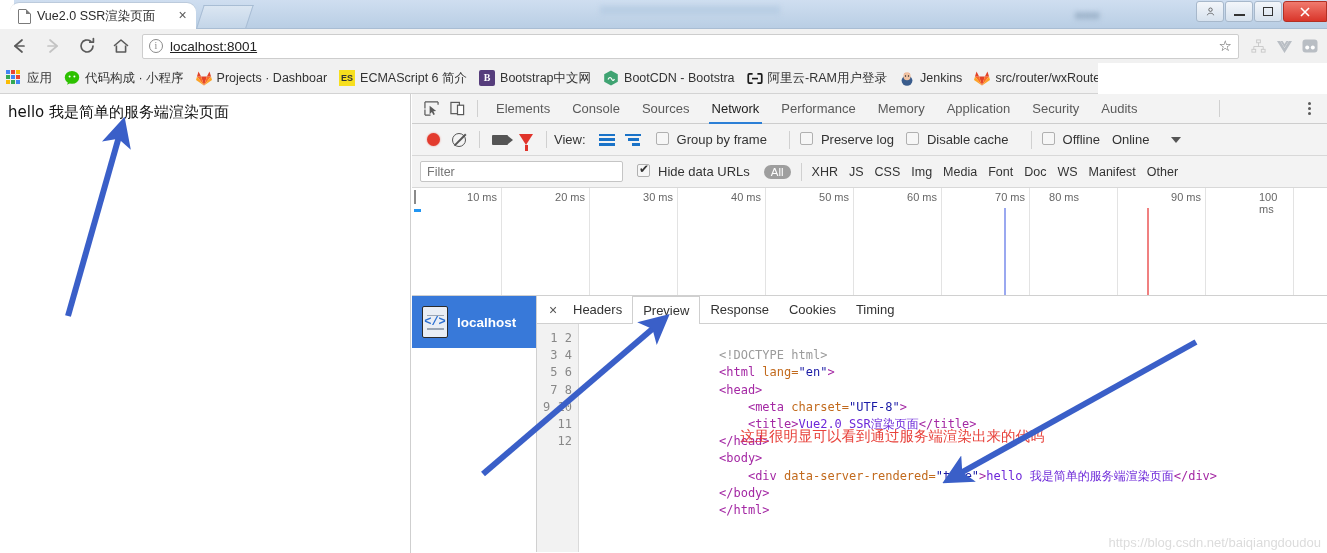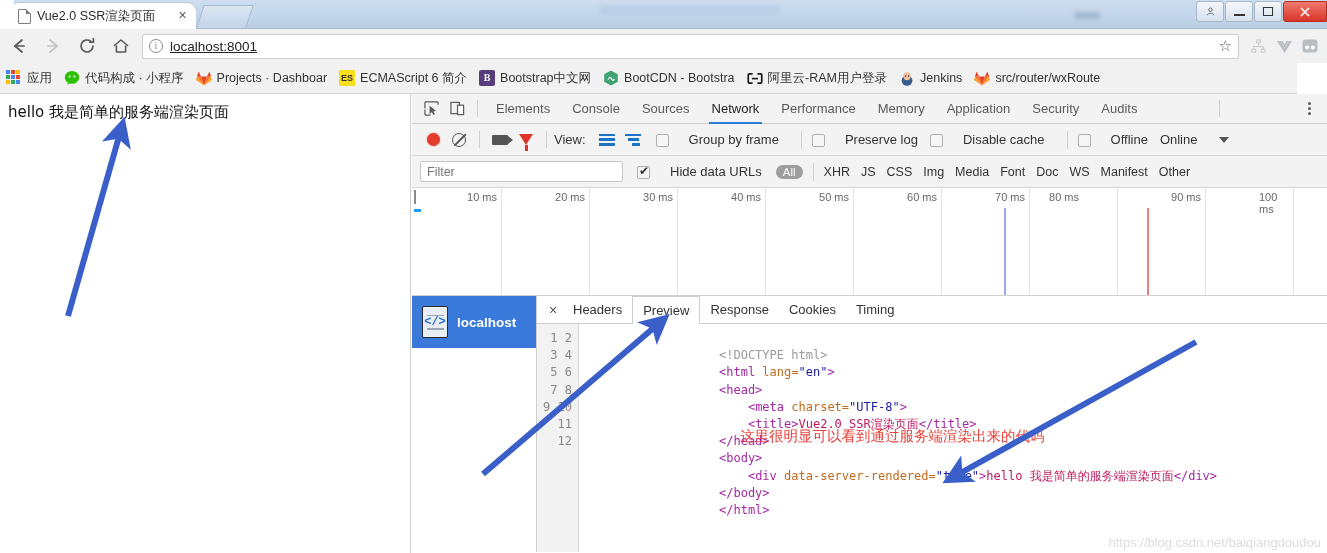--- a/index.html
+++ b/index.html
@@ -100,21 +100,21 @@
     color:#8a8a8a; font-size:10px; line-height:12px; text-align:center;
     font-family:"Liberation Serif", serif; flex:none; margin-right:7px;
   }
   .omni-url{ font-size:13.5px; color:#222; white-space:nowrap;text-decoration:underline; }
   .omni-star{ margin-left:auto; color:#5a5a5a; font-size:15px; }
   .ext-icons{ display:flex; align-items:center; padding-right:4px; }
   .ext-icon{ width:26px; height:26px; display:flex; align-items:center; justify-content:center; }
 
   
   .bookmarks{
-    position:absolute; left:0; top:63px; width:1297px; height:31px;
+    position:absolute; left:0; top:63px; width:1098px; height:31px;
     background:#f1f1f1; border-bottom:1px solid #d3d3d3;
     display:flex; align-items:center; overflow:hidden;
   }
   .bm{
     display:flex; align-items:center; height:31px; padding:0 6px;
     font-size:12.5px; color:#333; white-space:nowrap; flex:none;
   }
   .bm .bmlabel{ margin-left:5px; }
   .bm-ico{ width:16px; height:16px; flex:none; display:flex; align-items:center; justify-content:center; }
   .apps-grid{ width:16px; height:16px; display:grid; grid-template-columns:repeat(3,4px); grid-template-rows:repeat(3,4px); gap:1px; }
@@ -176,21 +176,21 @@
   .viewwf i:nth-child(1){ width:16px; margin-left:0;}
   .viewwf i:nth-child(2){ width:11px; margin-left:3px;}
   .viewwf i:nth-child(3){ width:8px; margin-left:7px;}
   .cbx{
     width:13px; height:13px; border:1px solid #b0b0b0; background:#f6f6f6; border-radius:2px;
     display:inline-block; vertical-align:middle; position:relative; flex:none;
   }
   .cbx.on:after{
     content:"✔"; position:absolute; left:1px; top:-3px; font-size:12px; color:#333;
   }
-  .tb-item{ display:flex; align-items:flex-end; gap:20px; margin-right:12px; white-space:nowrap; }
+  .tb-item{ display:flex; align-items:flex-start; gap:8px; margin-right:12px; white-space:nowrap; }
   .tb-sep{ width:1px; height:18px; background:#d0d0d0; margin:0 10px; }
   .caret{ width:0;height:0;border-style:solid;border-width:6px 5px 0 5px;border-color:#555 transparent transparent transparent; }
 
   .dt-filterbar{
     height:32px; background:#f3f3f3; border-bottom:1px solid #d8d8d8;
     display:flex; align-items:center; padding-left:8px; font-size:13px; color:#333;
   }
   .filter-input{
     width:203px; height:21px; border:1px solid #c5c5c5; background:#fff; border-radius:2px;
     font-size:12.5px; color:#888; padding:0 6px; font-family:"Liberation Sans",sans-serif;
@@ -250,21 +250,21 @@
     text-align:right; padding:6px 6px 0 0; line-height:17.2px; flex:none;
   }
   .code{
     flex:1; font-family:"DejaVu Sans Mono","Liberation Mono",monospace; font-size:12px;
     line-height:17.2px; padding:6px 16px 0 140px; white-space:pre; color:#333;
   }
   .t-doctype{ color:#9b9b9b; }
   .t-tag{ color:#a428a4; }
   .t-attr{ color:#c26a1d; }
   .t-val{ color:#1a1aa6; }
-  .t-txt{ color:#be185d; }
+  .t-txt{ color:#6d28d9; }
   .t-txt-cn{ font-family:"DejaVu Sans","Liberation Sans",sans-serif; }
 
   .note-cn{
     position:absolute; left:203px; top:103px; color:#e8433c; font-size:14.5px;
     font-family:"DejaVu Sans","Liberation Sans",sans-serif; white-space:nowrap;
   }
   .watermark{
     position:absolute; right:6px; bottom:2px; color:#dcdcdc; font-size:13px;
     font-family:"Liberation Sans",sans-serif; white-space:nowrap;
   }

